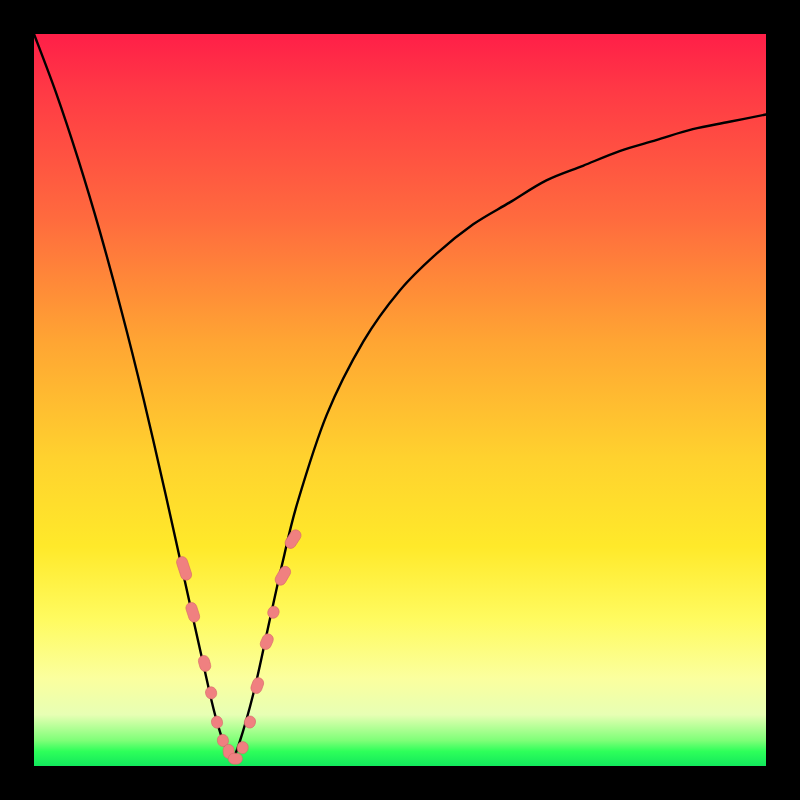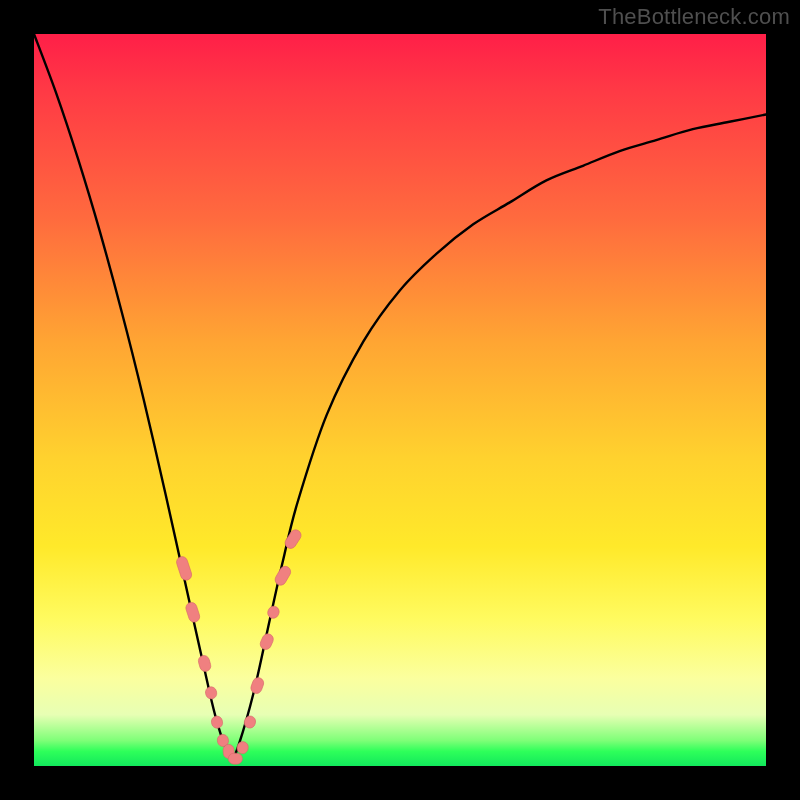--- a/index.html
+++ b/index.html
@@ -58,21 +58,20 @@
     top: 0;
     width: 732px;
     height: 732px;
     overflow: visible;
   }
 </style>
 </head>
 <body>
 
 <div class="frame">
-  <div class="watermark">TheBottleneck.com</div>
 
   <div class="plot">
     <svg class="curve" viewBox="0 0 732 732" preserveAspectRatio="none">
       <path id="curve-path" fill="none" stroke="#000000" stroke-width="2.4" stroke-linecap="round" d="M 0.0 0.0 C 3.7 9.8 14.6 37.8 22.0 58.6 C 29.3 79.3 36.6 101.3 43.9 124.4 C 51.2 147.6 58.6 172.0 65.9 197.6 C 73.2 223.3 80.5 250.1 87.8 278.2 C 95.2 306.2 102.5 335.5 109.8 366.0 C 117.1 396.5 125.7 434.3 131.8 461.2 C 137.9 488.0 141.5 505.1 146.4 527.0 C 151.3 549.0 156.2 571.0 161.0 592.9 C 165.9 614.9 172.0 642.9 175.7 658.8 C 179.3 674.7 180.6 679.5 183.0 688.1 C 185.4 696.6 187.9 703.9 190.3 710.0 C 192.8 716.1 195.2 724.7 197.6 724.7 C 200.1 724.7 201.3 721.0 205.0 710.0 C 208.6 699.1 214.7 678.3 219.6 658.8 C 224.5 639.3 229.4 614.9 234.2 592.9 C 239.1 571.0 244.0 547.8 248.9 527.0 C 253.8 506.3 256.2 492.9 263.5 468.5 C 270.8 444.1 281.8 407.5 292.8 380.6 C 303.8 353.8 317.2 328.2 329.4 307.4 C 341.6 286.7 353.8 270.8 366.0 256.2 C 378.2 241.6 390.4 230.6 402.6 219.6 C 414.8 208.6 427.0 198.9 439.2 190.3 C 451.4 181.8 463.6 175.7 475.8 168.4 C 488.0 161.0 500.2 152.5 512.4 146.4 C 524.6 140.3 536.8 136.6 549.0 131.8 C 561.2 126.9 573.4 121.4 585.6 117.1 C 597.8 112.9 610.0 109.8 622.2 106.1 C 634.4 102.5 646.6 98.2 658.8 95.2 C 671.0 92.1 683.2 90.3 695.4 87.8 C 707.6 85.4 725.9 81.7 732.0 80.5 "></path>
       <g id="markers">
           <rect x="-12.1" y="-5.5" width="24.2" height="11.0" rx="5.5" ry="5.5" fill="#f08080" stroke="#d86a6a" stroke-width="0.6" transform="translate(150.1 534.4) rotate(72)"></rect>
           <rect x="-10.1" y="-5.5" width="20.1" height="11.0" rx="5.5" ry="5.5" fill="#f08080" stroke="#d86a6a" stroke-width="0.6" transform="translate(158.8 578.3) rotate(72)"></rect>
           <rect x="-8.1" y="-5.5" width="16.1" height="11.0" rx="5.5" ry="5.5" fill="#f08080" stroke="#d86a6a" stroke-width="0.6" transform="translate(170.6 629.5) rotate(74)"></rect>
           <rect x="-6.0" y="-5.5" width="12.1" height="11.0" rx="5.5" ry="5.5" fill="#f08080" stroke="#d86a6a" stroke-width="0.6" transform="translate(177.1 658.8) rotate(76)"></rect>
           <rect x="-6.0" y="-5.5" width="12.1" height="11.0" rx="5.5" ry="5.5" fill="#f08080" stroke="#d86a6a" stroke-width="0.6" transform="translate(183.0 688.1) rotate(78)"></rect>

